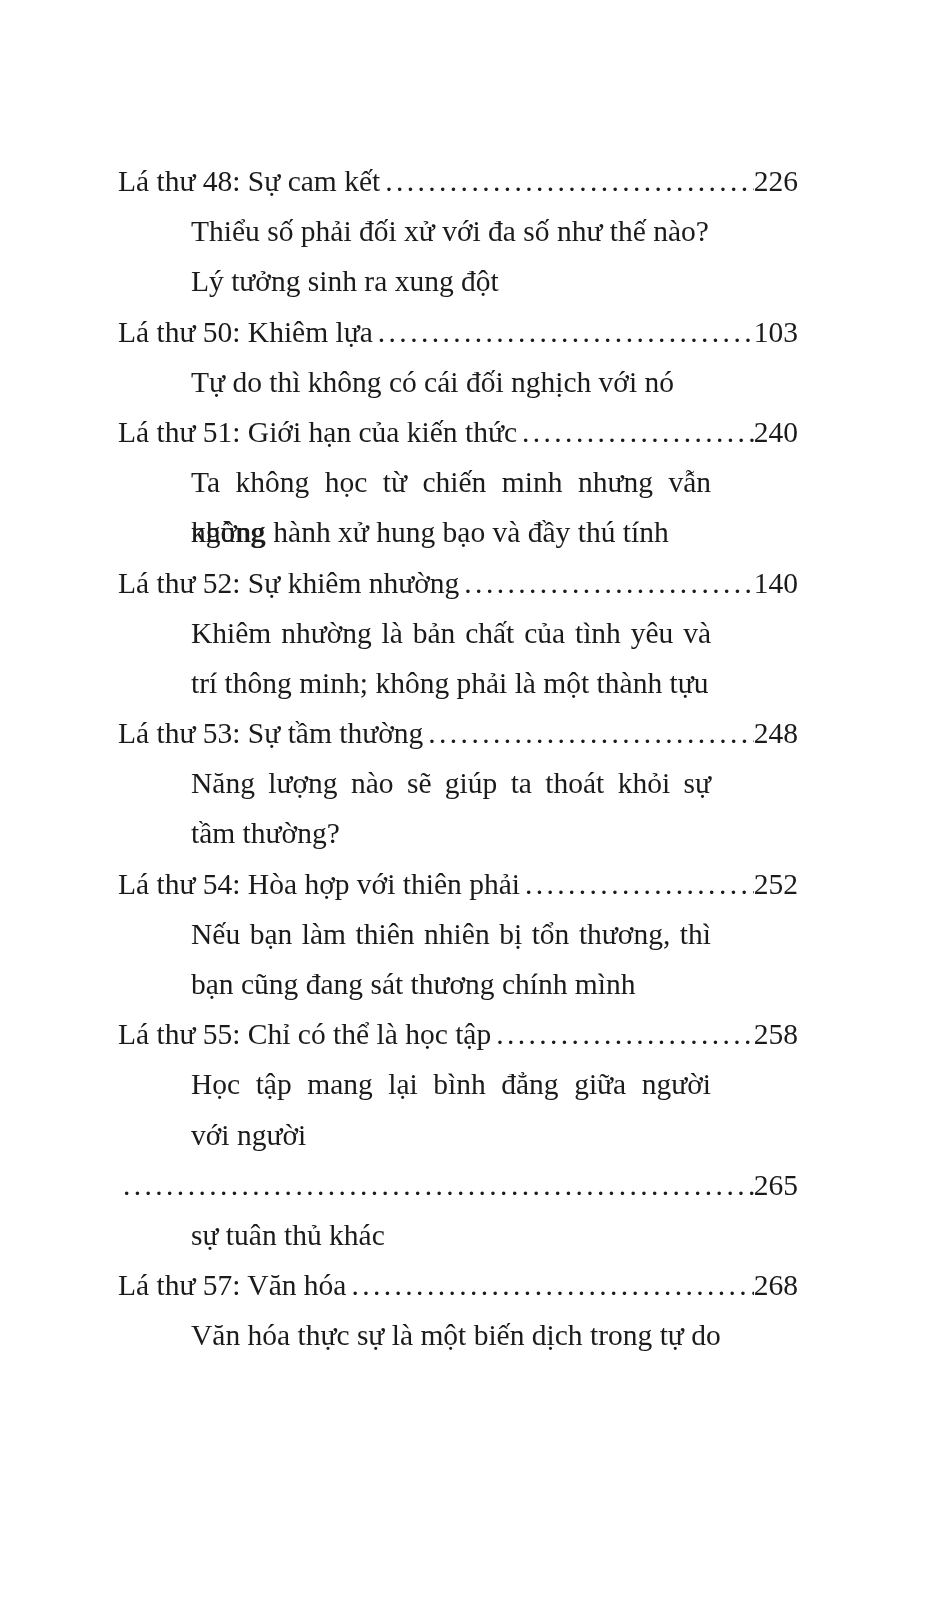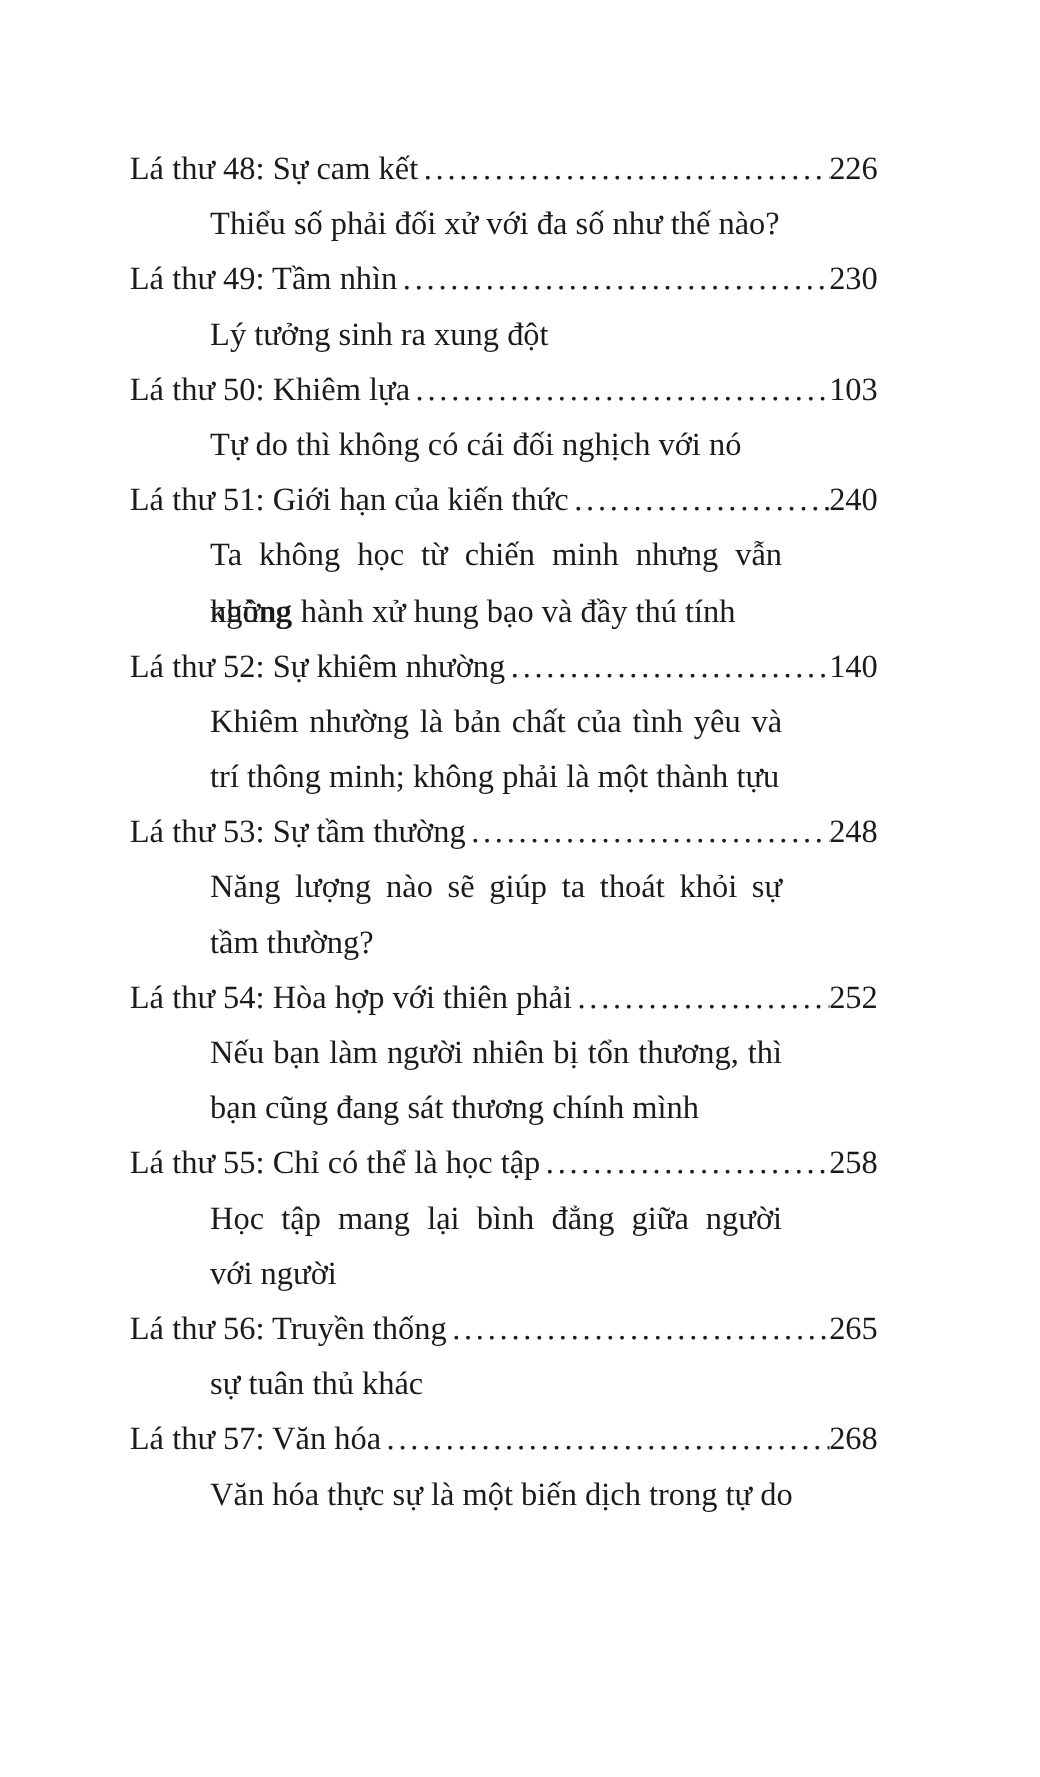--- a/index.html
+++ b/index.html
@@ -8,21 +8,21 @@
     width: 945px;
     height: 1615px;
     background: #ffffff;
     overflow: hidden;
     font-family: "Liberation Serif", "DejaVu Serif", serif;
     color: #1b1b1b;
   }
   .toc {
     position: absolute;
     left: 118px;
-    top: 129px;
+    top: 156px;
     width: 680px;
   }
   .title-row {
     display: flex;
     align-items: baseline;
     height: 50.2px;
     line-height: 50.2px;
     font-size: 29.5px;
     white-space: nowrap;
   }
@@ -62,25 +62,20 @@
     <div class="entry">
       <div class="title-row">
         <span class="title">Lá thư 48: Sự cam kết</span>
         <span class="leader"></span>
         <span class="pagenum">226</span>
       </div>
       <div class="subtitle">Thiểu số phải đối xử với đa số như thế nào?</div>
     </div>
 
     <div class="entry">
-      <div class="title-row">
-        <span class="title">Lá thư 49: Tầm nhìn</span>
-        <span class="leader"></span>
-        <span class="pagenum">230</span>
-      </div>
       <div class="subtitle">Lý tưởng sinh ra xung đột</div>
     </div>
 
     <div class="entry">
       <div class="title-row">
         <span class="title">Lá thư 50: Khiêm lựa</span>
         <span class="leader"></span>
         <span class="pagenum">103</span>
       </div>
       <div class="subtitle">Tự do thì không có cái đối nghịch với nó</div>
@@ -115,37 +110,36 @@
       <div class="subtitle stretch">Năng lượng nào sẽ giúp ta thoát khỏi sự</div>
       <div class="subtitle">tầm thường?</div>
     </div>
 
     <div class="entry">
       <div class="title-row">
         <span class="title">Lá thư 54: Hòa hợp với thiên phải</span>
         <span class="leader"></span>
         <span class="pagenum">252</span>
       </div>
-      <div class="subtitle stretch">Nếu bạn làm người nhiên bị tổn thương, thì</div>
+      <div class="subtitle stretch">Nếu bạn làm thiên nhiên bị tổn thương, thì</div>
       <div class="subtitle">bạn cũng đang sát thương chính mình</div>
     </div>
 
     <div class="entry">
       <div class="title-row">
         <span class="title">Lá thư 55: Chỉ có thể là học tập</span>
         <span class="leader"></span>
         <span class="pagenum">258</span>
       </div>
       <div class="subtitle stretch">Học tập mang lại bình đẳng giữa người</div>
       <div class="subtitle">với người</div>
     </div>
 
     <div class="entry">
       <div class="title-row">
-        <span class="title">Lá thư 56: Truyền thống</span>
         <span class="leader"></span>
         <span class="pagenum">265</span>
       </div>
       <div class="subtitle">sự tuân thủ khác</div>
     </div>
 
     <div class="entry">
       <div class="title-row">
         <span class="title">Lá thư 57: Văn hóa</span>
         <span class="leader"></span>

